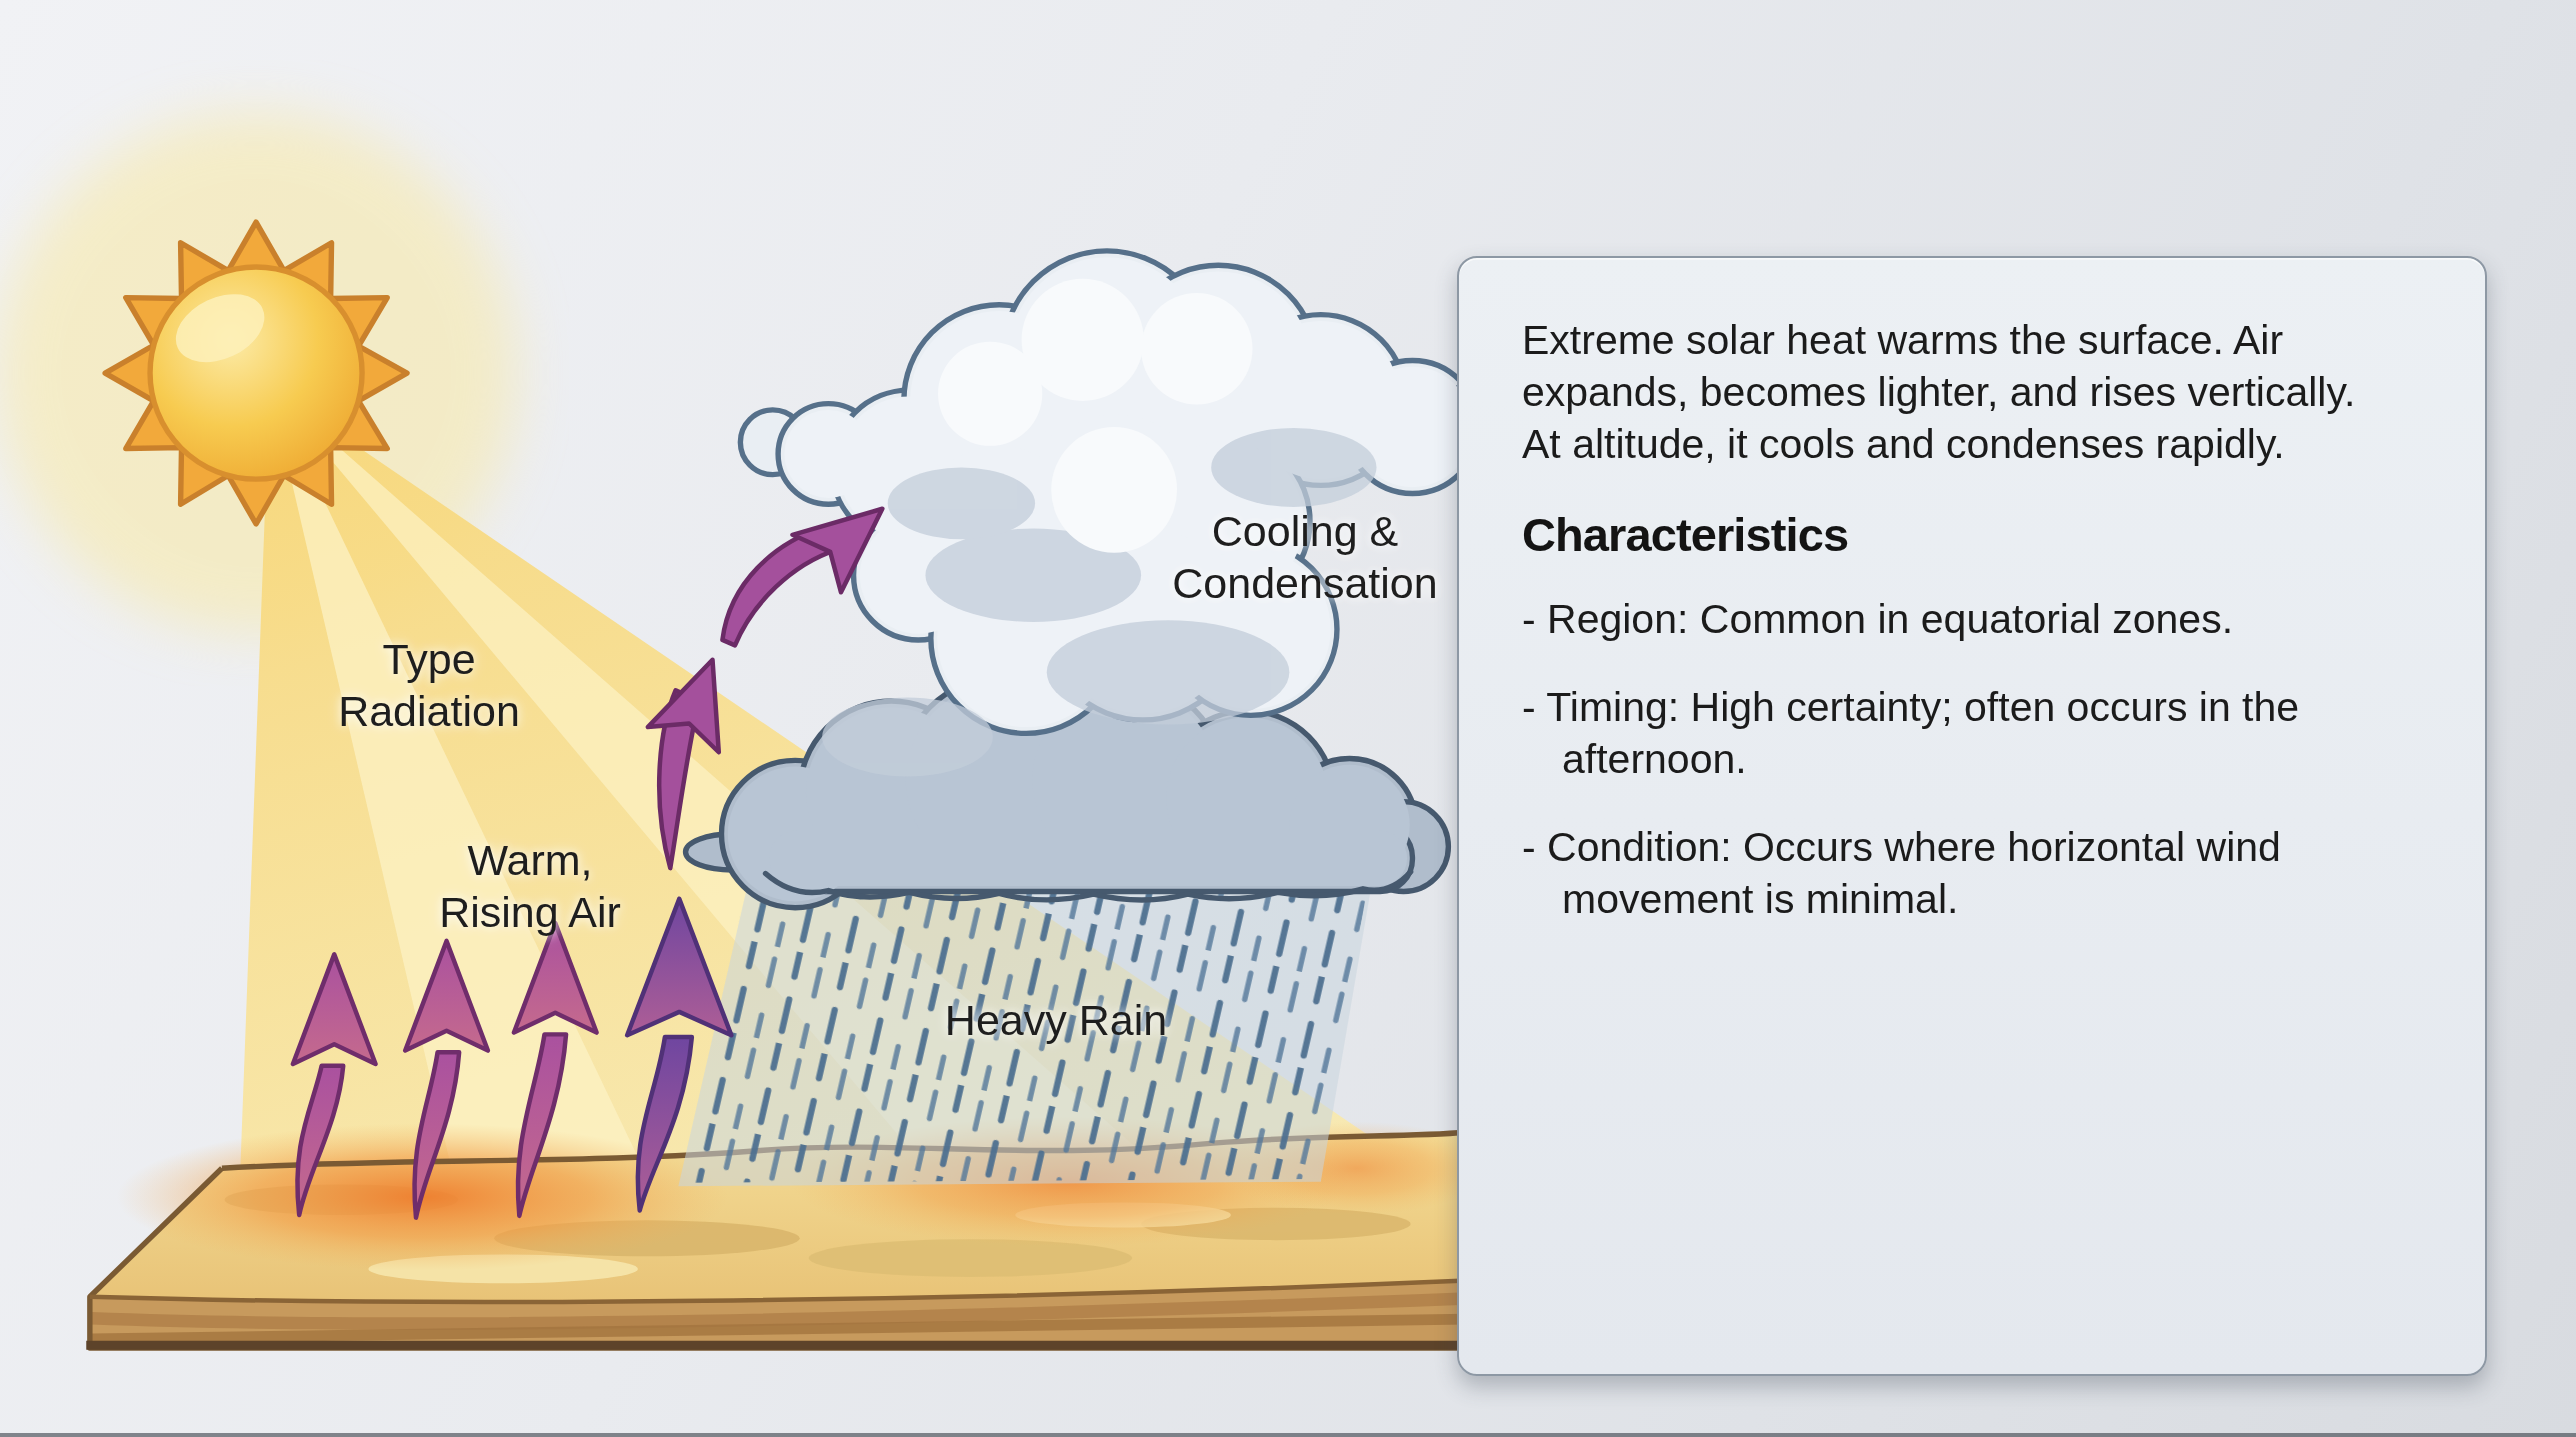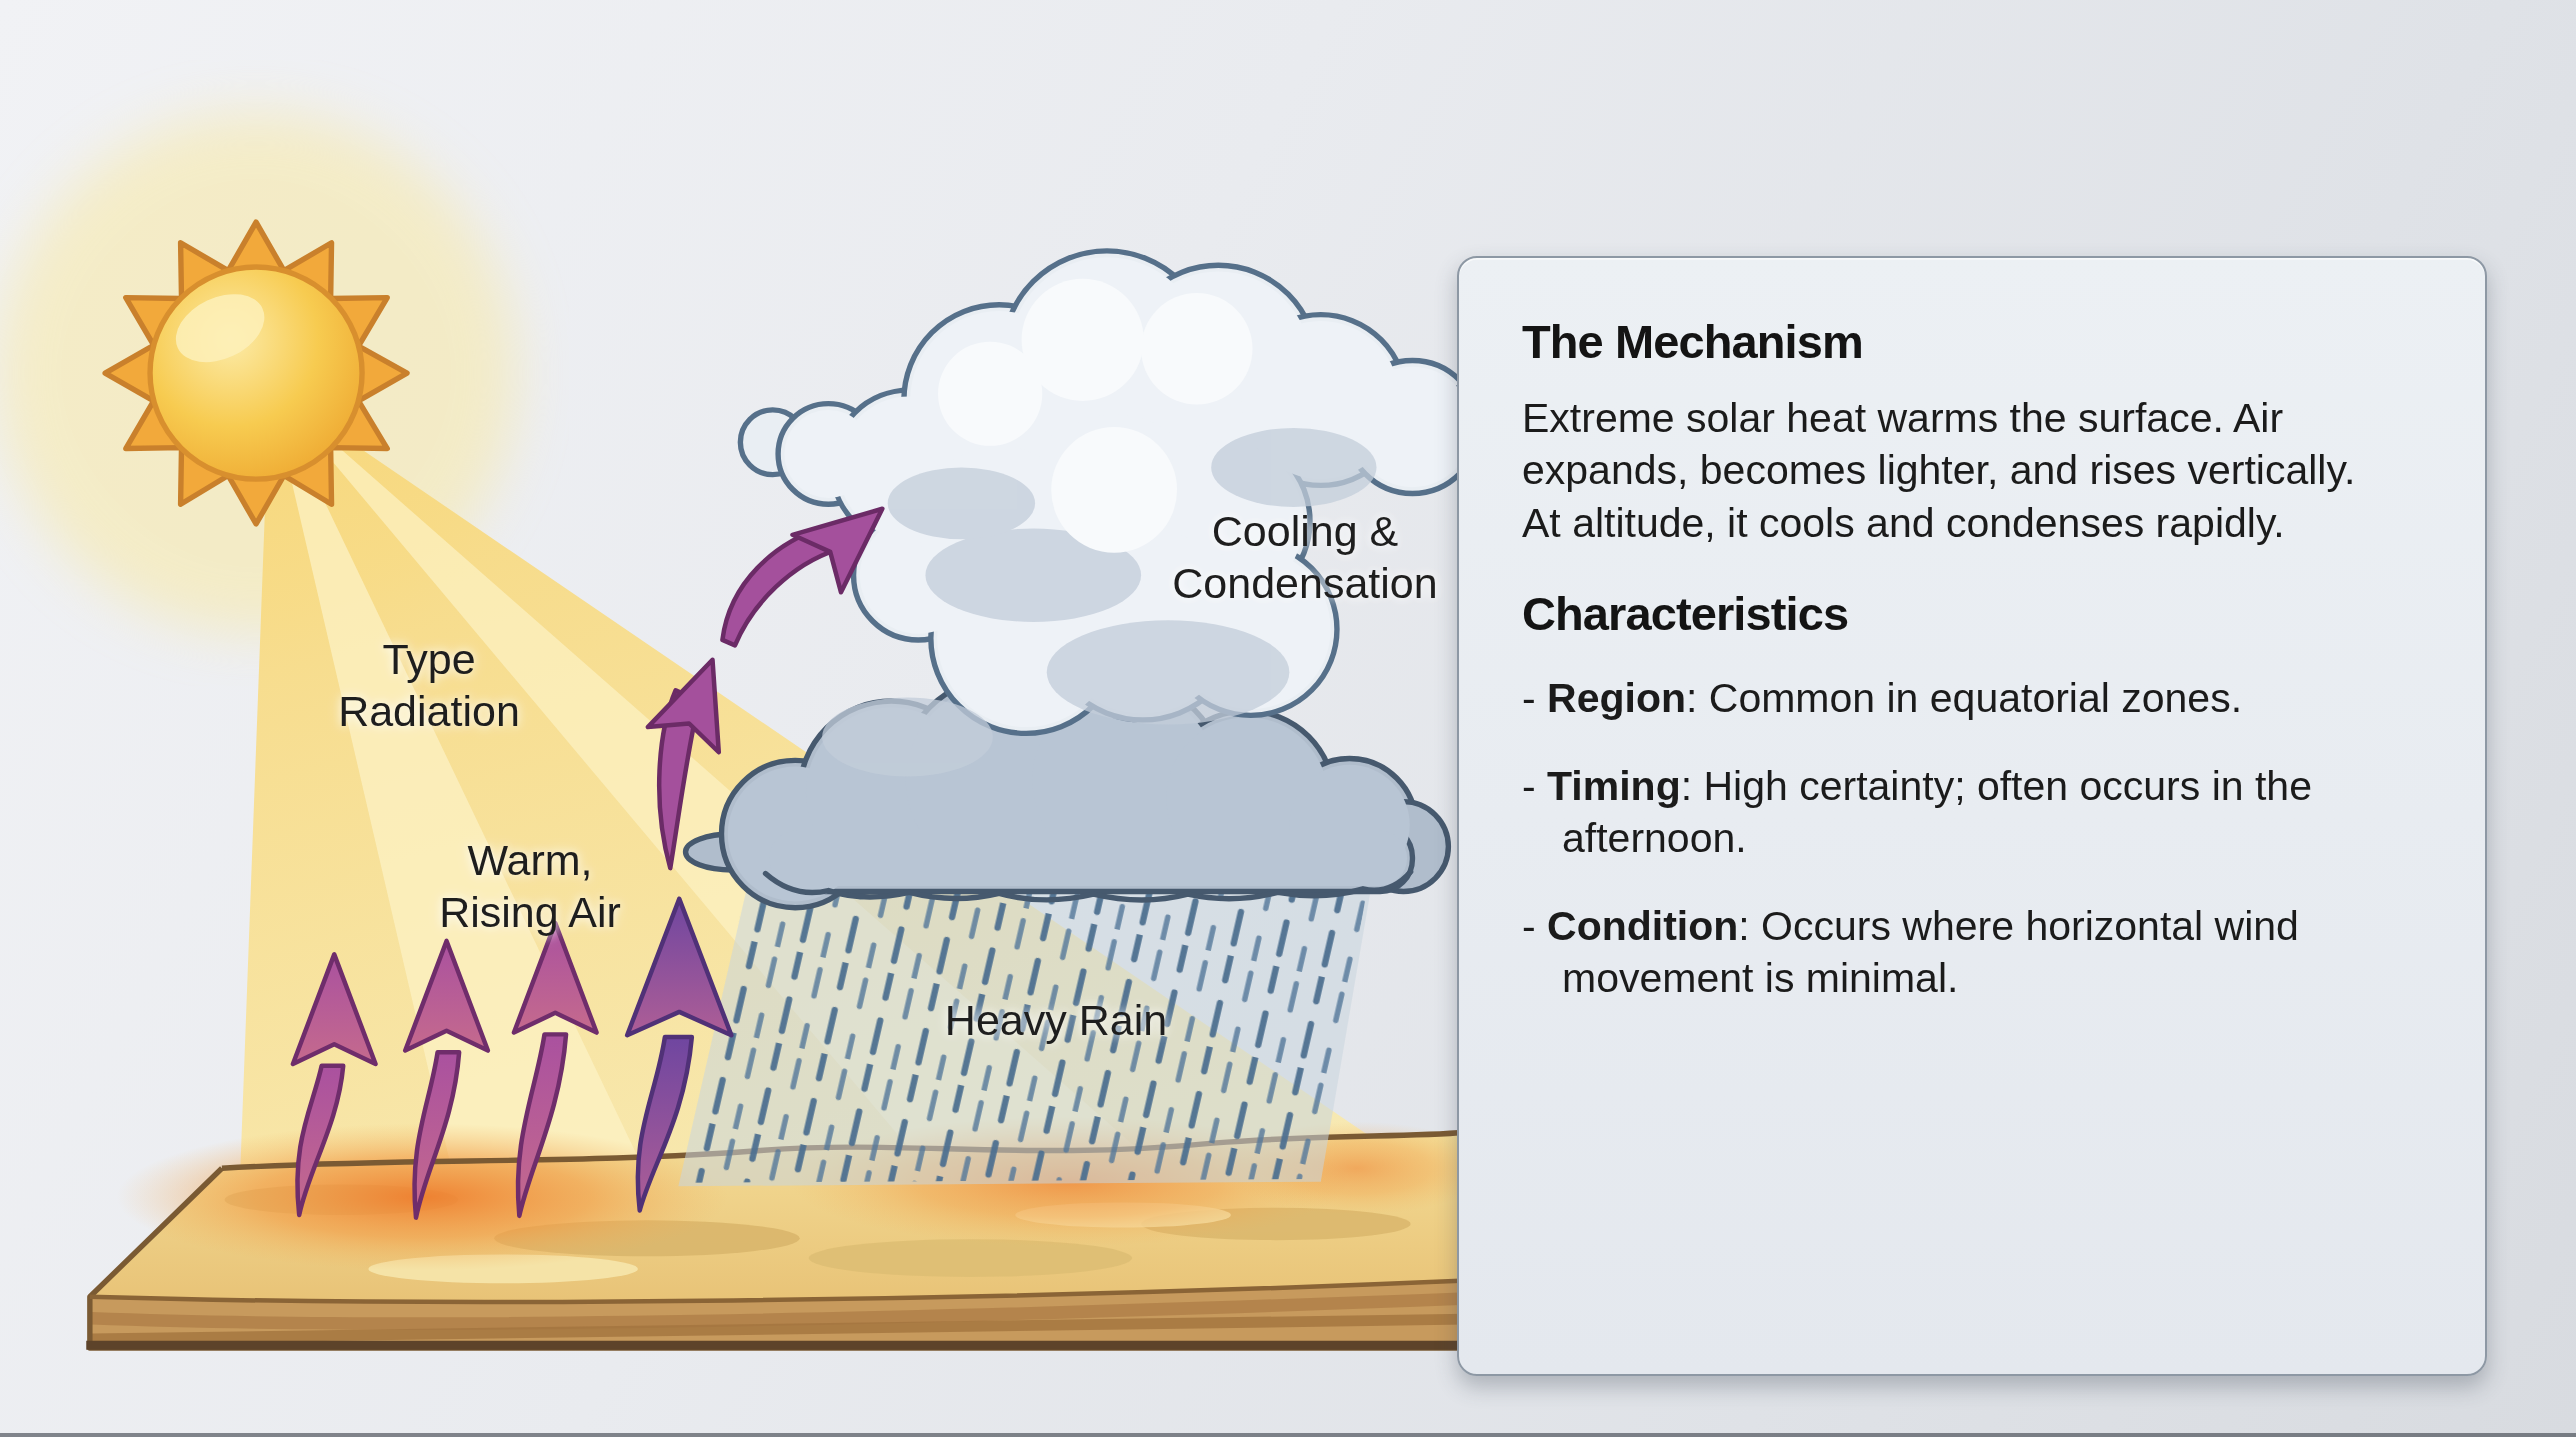--- a/index.html
+++ b/index.html
@@ -26,21 +26,21 @@
     background:linear-gradient(180deg,#ecEFf4,#e4e8ee);
     background:linear-gradient(180deg,#ecf0f4,#e4e8ee);
     border:2.7px solid #8d98a4;
     box-shadow:0 10.8px 21.6px rgba(55,65,80,.30), inset 0 1.8px 0 rgba(255,255,255,.65);
   }
   .panel h2{margin:0 0 23.4px 0;font-size:47px;font-weight:bold;color:#141414;letter-spacing:-0.9px;}
   .panel .mech-text{margin:0 0 37px 0;font-size:41px;line-height:1.27;color:#1b1b1b;max-width:867px;}
   .panel .char-title{margin-bottom:31px;}
   .bullet{font-size:41px;line-height:1.27;color:#1b1b1b;margin:0 0 36px 0;max-width:890px;
           padding-left:40px;text-indent:-40px;}
-  .bullet .term{font-weight:bold;}
+  .bullet .term{font-weight:normal;}
 </style>
 </head>
 <body>
 
 <div class="stage">
 
   <svg id="art" width="2576" height="1438" viewBox="0 0 2867 1600">
     <defs>
       <radialGradient id="sunGrad" cx="38%" cy="34%" r="75%">
         <stop offset="0%" stop-color="#FCEBA8"></stop>
@@ -233,21 +233,20 @@
     <div>Warm,</div>
     <div>Rising Air</div>
   </div>
   <div class="diagram-label" style="left:1305px;top:505px;">
     <div>Cooling &amp;</div>
     <div>Condensation</div>
   </div>
   <div class="diagram-label" style="left:1056px;top:994px;">Heavy Rain</div>
 
   <div class="panel">
-    <h2>The Mechanism</h2>
     <p class="mech-text">Extreme solar heat warms the surface. Air expands, becomes lighter, and rises vertically. At altitude, it cools and condenses rapidly.</p>
     <h2 class="char-title">Characteristics</h2>
 
     <p class="bullet"><span>- </span><span class="term">Region</span><span>: Common in equatorial zones.</span></p>
 
     <p class="bullet"><span>- </span><span class="term">Timing</span><span>: High certainty; often occurs in the afternoon.</span></p>
 
     <p class="bullet"><span>- </span><span class="term">Condition</span><span>: Occurs where horizontal wind movement is minimal.</span></p>
   </div>
 

